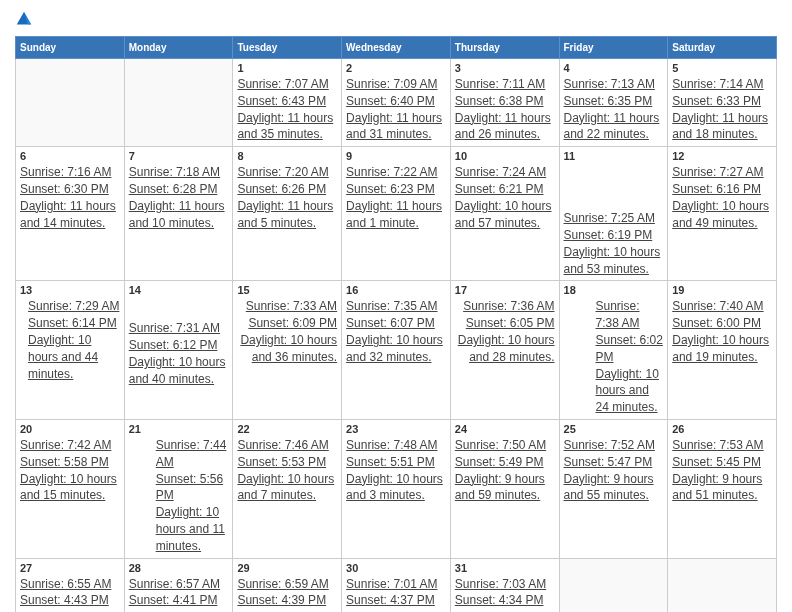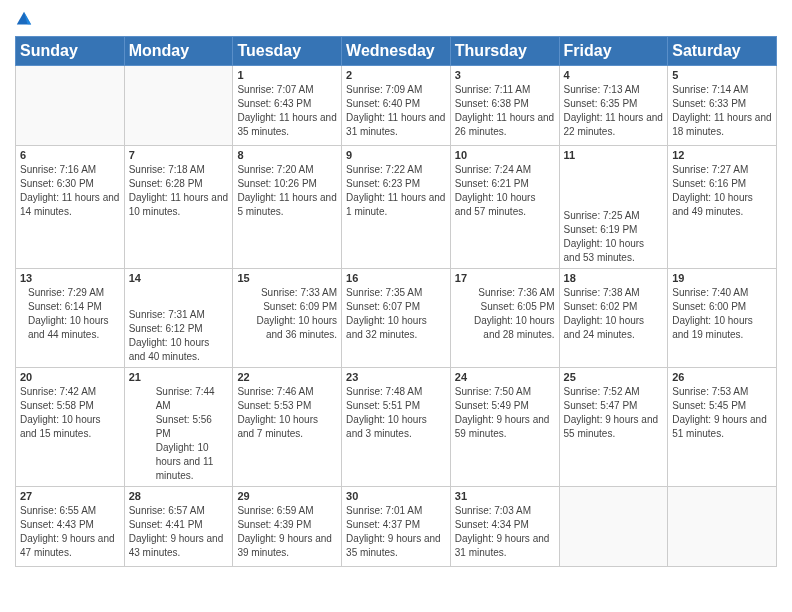--- a/index.html
+++ b/index.html
@@ -49,21 +49,21 @@
       color: #555;
     }
     table {
       width: 100%;
       border-collapse: collapse;
       table-layout: fixed;
     }
     thead tr th {
       background-color: #3674b5;
       color: #fff;
-      font-size: 16px;
+      font-size: 10px;
       font-weight: bold;
       padding: 5px 4px;
       text-align: left;
       border: 1px solid #5a8fc9;
     }
     tbody tr td {
       border: 1px solid #ccc;
       vertical-align: top;
       padding: 3px 4px;
       font-size: 9.5px;
@@ -74,23 +74,24 @@
     tbody tr td.empty {
       background: #f9f9f9;
     }
     .day-num {
       font-size: 11px;
       font-weight: bold;
       display: block;
       margin-bottom: 2px;
     }
     .day-info {
-      font-size: 10px;
+      font-size: 12px;
       line-height: 1.4;
       color: #444;
+      text-decoration: underline;
     }
   </style>
 </head>
 <body>
 
 <div class="page">
   <div class="header">
     <div class="logo">
       <div class="logo-row">
         <svg class="logo-icon" viewBox="0 0 20 20">
@@ -163,21 +164,21 @@
           </td>
           <td>
             <span class="day-num">7</span>
             <div class="day-info" style="white-space: pre-line;">Sunrise: 7:18 AM
 Sunset: 6:28 PM
 Daylight: 11 hours and 10 minutes.</div>
           </td>
           <td>
             <span class="day-num">8</span>
             <div class="day-info" style="white-space: pre-line;">Sunrise: 7:20 AM
-Sunset: 10:26 PM
+Sunset: 6:26 PM
 Daylight: 11 hours and 5 minutes.</div>
           </td>
           <td>
             <span class="day-num">9</span>
             <div class="day-info" style="white-space: pre-line;">Sunrise: 7:22 AM
 Sunset: 6:23 PM
 Daylight: 11 hours and 1 minute.</div>
           </td>
           <td>
             <span class="day-num">10</span>
@@ -224,21 +225,21 @@
 Daylight: 10 hours and 32 minutes.</div>
           </td>
           <td>
             <span class="day-num">17</span>
             <div class="day-info" style="white-space: pre-line; text-align: right;">Sunrise: 7:36 AM
 Sunset: 6:05 PM
 Daylight: 10 hours and 28 minutes.</div>
           </td>
           <td>
             <span class="day-num">18</span>
-            <div class="day-info" style="white-space: pre-line;">Sunrise: 7:38 AM
+            <div class="day-info" style="white-space: pre-line; margin-left: 32px;">Sunrise: 7:38 AM
 Sunset: 6:02 PM
 Daylight: 10 hours and 24 minutes.</div>
           </td>
           <td>
             <span class="day-num">19</span>
             <div class="day-info" style="white-space: pre-line;">Sunrise: 7:40 AM
 Sunset: 6:00 PM
 Daylight: 10 hours and 19 minutes.</div>
           </td>
         </tr>

